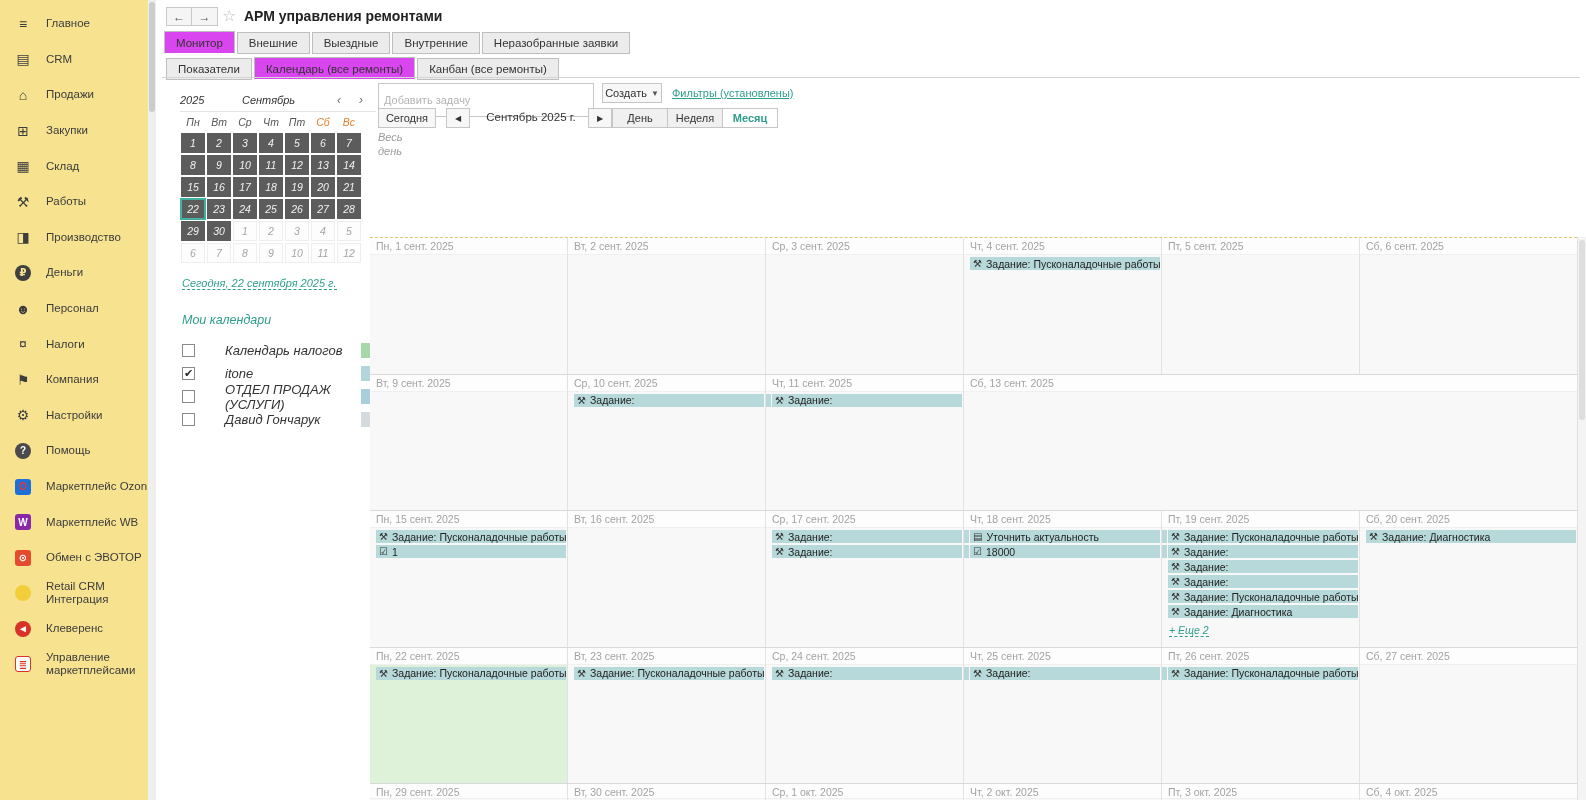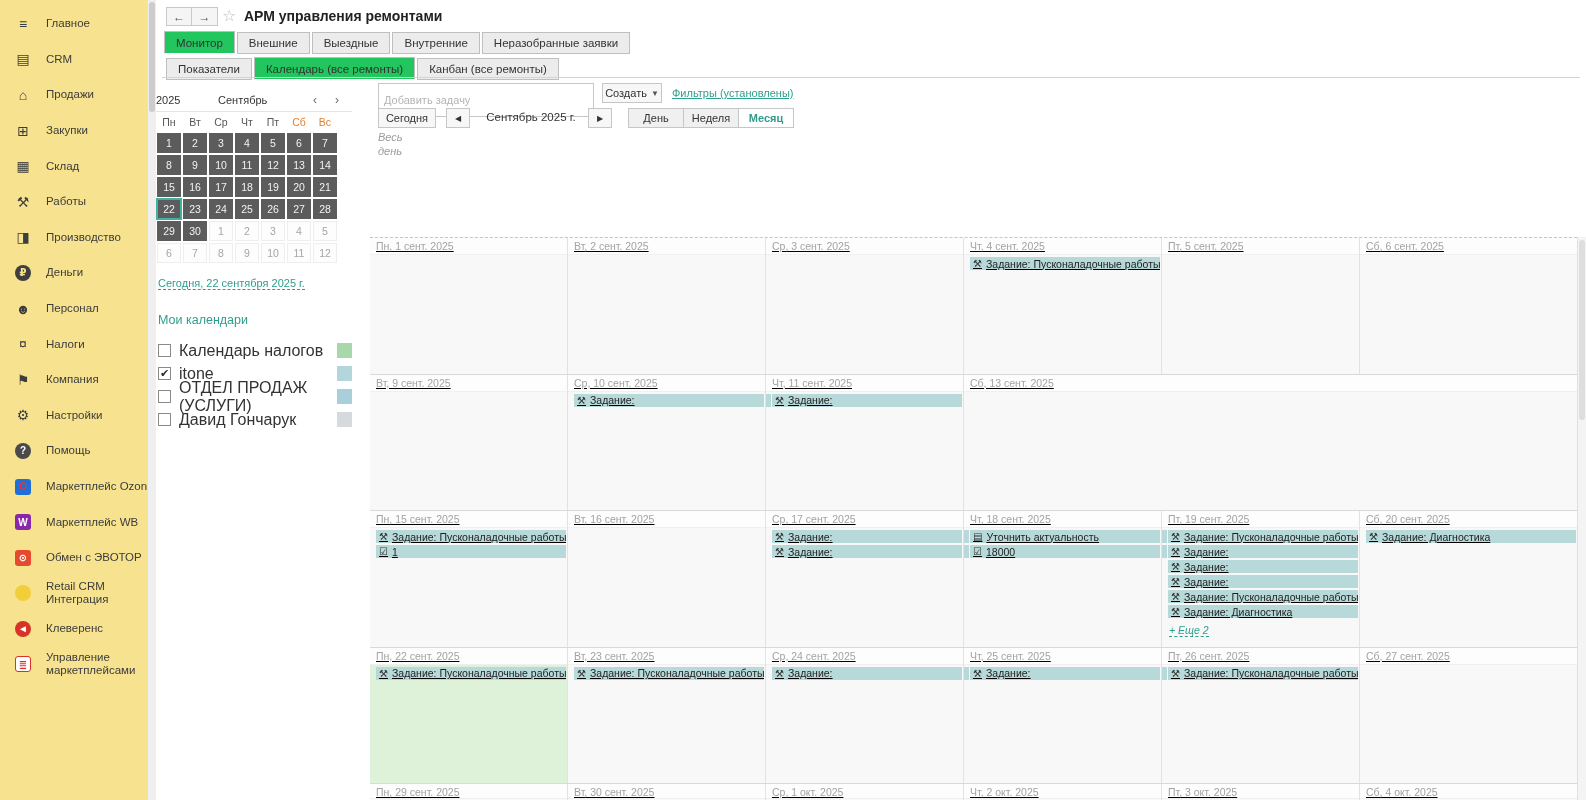--- a/index.html
+++ b/index.html
@@ -29,75 +29,75 @@
     font-size:12px; color:#555; display:flex; align-items:center; justify-content:center;
     cursor:pointer; }
   .nav-btn + .nav-btn { border-left:none; }
   .star { position:absolute; left:66px; top:6px; font-size:16px; color:#c0c0c0; cursor:pointer; }
   .page-title { position:absolute; left:88px; top:8px; font-size:14px; font-weight:bold; color:#222; }
 
   .tabs1 { position:absolute; left:8px; top:31px; display:flex; align-items:flex-end; }
   .tabs2 { position:absolute; left:10px; top:57px; display:flex; align-items:flex-end; }
   .tab { font-size:11.5px; color:#333; border:1px solid #bfbfbf; background:#ececec;
     padding:4px 11px 4px; margin-right:2px; cursor:pointer; white-space:nowrap; }
-  .tab.active { background:#22c55e; border-bottom-color:#fff; padding-top:5px; }
+  .tab.active { background:#d946ef; border-bottom-color:#fff; padding-top:5px; }
   .panel-line { position:absolute; left:6px; right:6px; top:77px; border-top:1px solid #d4d4d4; }
 
   
-  .leftcol { position:absolute; left:0; top:88px; width:196px; }
+  .leftcol { position:absolute; left:24px; top:88px; width:196px;font-style:italic; }
   .mc-head { display:flex; align-items:center; height:24px; border-bottom:1px solid #e4e4e4; }
   .mc-year { width:62px; font-size:11px; color:#333; cursor:pointer; }
   .mc-month { width:86px; font-size:11px; color:#333; cursor:pointer; }
   .mc-arrow { width:22px; text-align:center; font-size:12px; color:#666; cursor:pointer; }
   .mc-week { display:flex; }
   .mc-wd { width:26px; height:20px; font-size:10.5px; color:#555; display:flex;
     align-items:center; justify-content:center; }
   .mc-wd.wkend { color:#e0802f; }
   .mc-day { width:24px; height:20px; margin:1px; font-size:10.5px; display:flex;
     align-items:center; justify-content:center; cursor:pointer;
     background:#5c5c5c; color:#f2f2f2; }
   .mc-day.out { background:#fdfdfd; color:#a5a5a5; border:1px solid #eee; }
   .mc-day.sel { outline:2px solid #44b0a1; outline-offset:-1px; }
   .today-link { margin:13px 0 0 2px; font-size:11px; color:#2e9e8c; cursor:pointer;
     border-bottom:1px dashed #2e9e8c; display:inline-block; }
   .mycal-title { margin:22px 0 12px 2px; font-size:12.5px; color:#2e9e8c; }
   .cal-row { display:flex; align-items:center; height:23px; padding-left:2px; }
   .cb { width:13px; height:13px; border:1px solid #8a8a8a; background:#fff; margin-right:8px;
     font-size:11px; line-height:11px; text-align:center; color:#2c2c2c; cursor:pointer; flex:0 0 13px; }
-  .cal-row .lb { font-size:16px; color:#333; flex:1; }
+  .cal-row .lb { font-size:13px; color:#333; flex:1;margin-left:22px; }
   .swatch { width:15px; height:15px; flex:0 0 15px; margin-left:4px; }
 
   
   .task-input { position:absolute; left:222px; top:83px; width:216px; height:19px;
     border:1px solid #c6c6c6; font-size:11px; padding:16px 5px; color:#333;
     font-family:inherit; }
   .task-input::placeholder { color:#b5b5b5; }
   .btn { border:1px solid #c6c6c6; background:#f7f7f7; font-size:11px; color:#333;
     display:flex; align-items:center; justify-content:center; cursor:pointer; }
   .create-btn { position:absolute; left:446px; top:83px; width:60px; height:20px; gap:4px; }
   .caret { font-size:8px; color:#555; }
   .filters-link { position:absolute; left:516px; top:87px; font-size:11px; color:#2e9e8c;
     text-decoration:underline; cursor:pointer; }
   .today-btn { position:absolute; left:222px; top:108px; width:58px; height:20px; }
   .prev-btn { position:absolute; left:290px; top:108px; width:24px; height:20px; font-size:8px; }
   .period-lb { position:absolute; left:322px; top:111px; width:106px; text-align:center;
     font-size:11.5px; color:#333; }
   .next-btn { position:absolute; left:432px; top:108px; width:24px; height:20px; font-size:8px; }
-  .views { position:absolute; left:457px; top:108px; display:flex;margin-left:16px; }
+  .views { position:absolute; left:457px; top:108px; display:flex; }
   .view-btn { width:56px; height:20px; border:1px solid #c6c6c6; background:#f0f0f0;
     font-size:11px; color:#333; display:flex; align-items:center; justify-content:center;
     cursor:pointer; margin-left:-1px; }
   .view-btn.active { background:#fff; color:#2e9e8c; font-weight:bold; }
   .allday { position:absolute; left:222px; top:131px; width:36px; font-size:11px;
     color:#9b9b9b; line-height:1.25;font-style:italic; }
 
   
   .grid { position:absolute; left:214px; top:237px; right:9px; bottom:0;
     border-top:1px dashed #dcc977; display:flex; flex-direction:column; background:#fbfbfb; }
-  .week { display:flex; flex:0 0 136.5px; border-bottom:1px solid #d9d9d9;text-decoration:underline; }
+  .week { display:flex; flex:0 0 136.5px; border-bottom:1px solid #d9d9d9; }
   .week:last-child { flex:1 1 auto; border-bottom:none; overflow:hidden; }
   .cell { flex:0 0 198px; border-right:1px solid #e2e2e2; display:flex;
     flex-direction:column; overflow:hidden; }
   .cell:last-child { flex:1 1 auto; border-right:none; }
   .cell-hd { height:17px; font-size:10.5px; color:#a3a3a3; padding:2px 0 0 6px;
     background:#fdfdfd; border-bottom:1px solid #f0f0f0; white-space:nowrap; }
   .cell-bd { flex:1; position:relative; padding-top:2px; background:#f8f8f8; }
   .cell.today .cell-bd { background:#def2da; }
   .evt { height:13px; margin:0 1px 2px 6px; background:#b7d9d9; display:flex;
     align-items:center; gap:4px; padding:0 3px; font-size:10.5px; color:#222;

